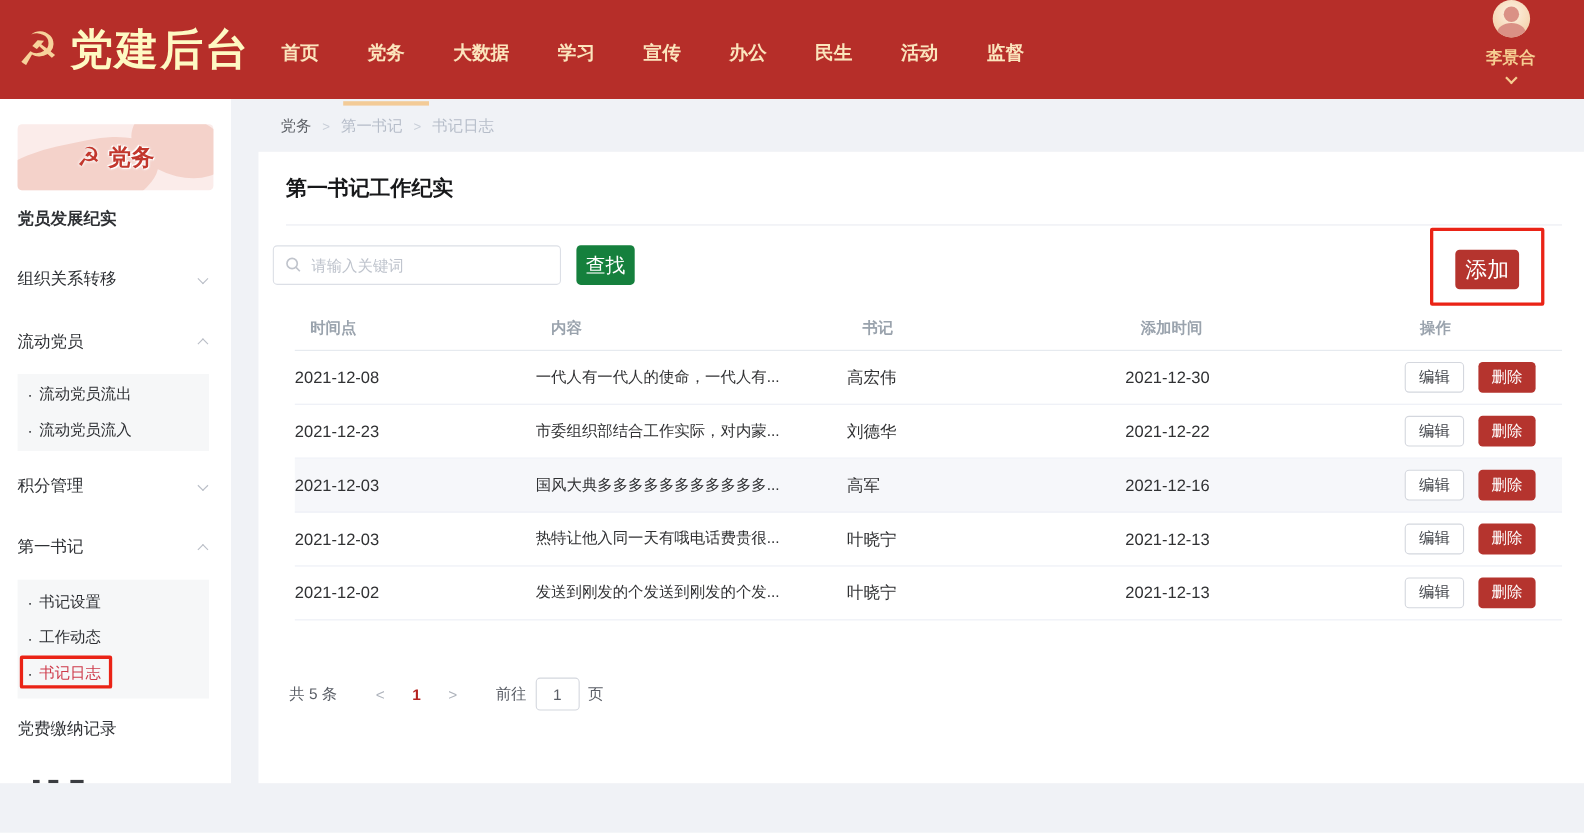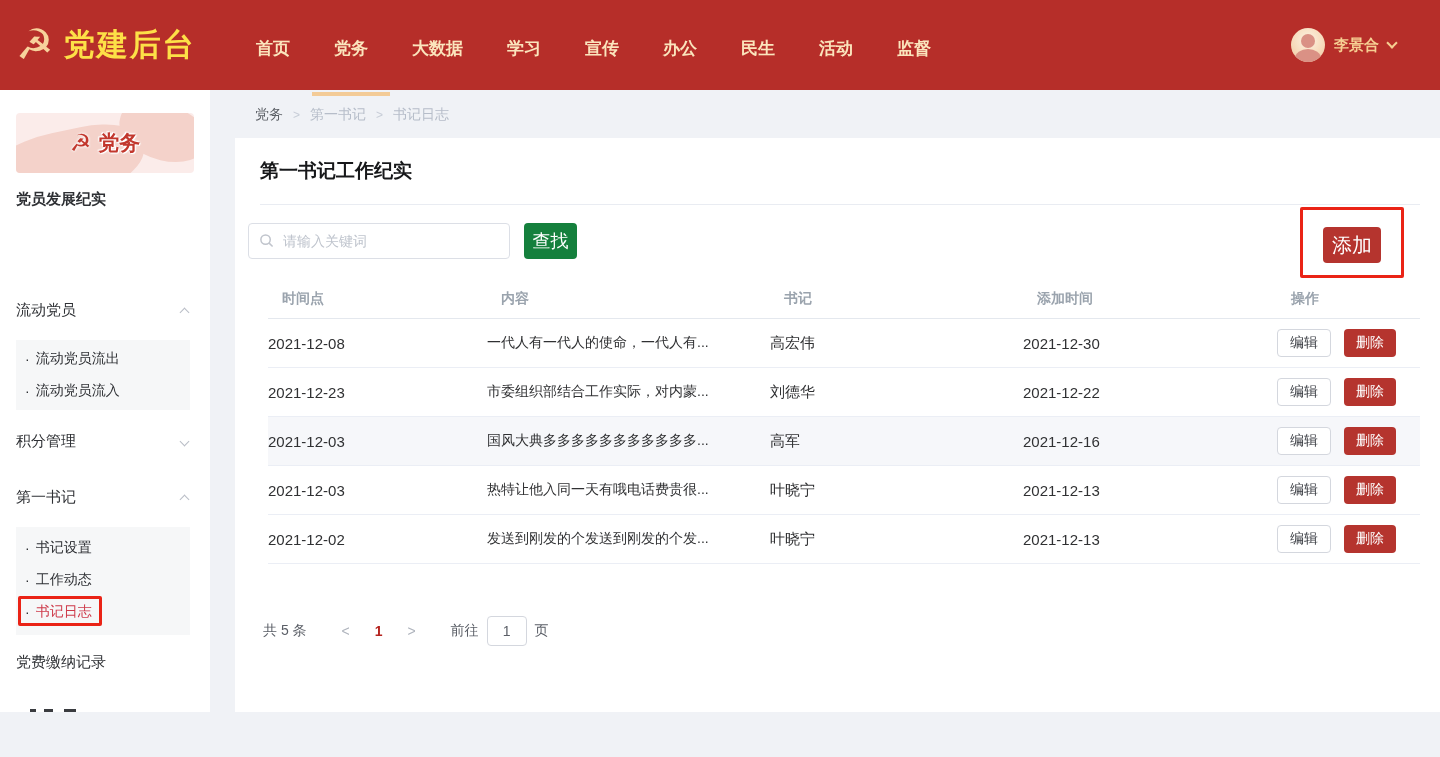--- a/index.html
+++ b/index.html
@@ -10,30 +10,30 @@
     position:relative;
     color:#303133;
   }
   
   .header {
     position:absolute; left:0; top:0; width:1440px; height:90px;
     background:#b62e29;
   }
   .logo { position:absolute; left:16px; top:0; height:90px; display:flex; align-items:center; gap:10px; }
   .logo .emblem { font-size:42px; color:#f7d29b; line-height:1; }
-  .logo .logo-text { font-size:31px; font-weight:bold; color:#fde047; letter-spacing:2px; }
+  .logo .logo-text { font-size:39px; font-weight:bold; color:#fef9c3; letter-spacing:2px; }
   .topnav { position:absolute; left:234px; top:0; height:96px; display:flex; align-items:stretch; }
   .nav-item {
     position:relative; display:flex; align-items:center; padding:0 22px;
     font-size:17px; font-weight:bold; color:#fbe5bd; cursor:pointer;
   }
   .nav-item.active::after {
     content:""; position:absolute; left:0; right:0; bottom:0; height:4px; background:#f3cb97;
   }
-  .userbox { position:absolute; right:44px; top:0; height:90px; display:flex; align-items:center; gap:9px; }
+  .userbox { position:absolute; right:44px; top:0; height:90px; display:flex; align-items:center; gap:9px;flex-direction:column; }
   .avatar {
     width:34px; height:34px; border-radius:50%;
     background:radial-gradient(circle at 50% 35%, #fdf3e3 0%, #f6d9b8 60%, #eec39a 100%);
     position:relative; overflow:hidden;
   }
   .avatar .head { position:absolute; left:10px; top:6px; width:14px; height:14px; border-radius:50%; background:#da9185; }
   .avatar .body { position:absolute; left:4px; top:21px; width:26px; height:18px; border-radius:50%; background:#da9185; }
   .user-name { font-size:15px; color:#f6cf92; font-weight:bold; }
   .chev { display:inline-block; width:8px; height:8px; border-right:2px solid #f6cf92; border-bottom:2px solid #f6cf92; transform:rotate(45deg); margin-top:-4px; }
   
@@ -168,20 +168,24 @@
   <div class="side-banner">
     <div class="blob1"></div>
     <div class="blob2"></div>
     <span class="emblem2">☭</span>
     <span class="banner-text">党务</span>
   </div>
 
   <div class="menu-item" style="top:94px;font-weight:bold;">
     <span>党员发展纪实</span>
   </div>
+  <div class="menu-item" style="top:148px;">
+    <span>组织关系转移</span>
+    <span class="mchev down"></span>
+  </div>
   <div class="menu-item" style="top:205px;">
     <span>流动党员</span>
     <span class="mchev up"></span>
   </div>
 
   <div class="submenu" style="top:250px; height:70px; padding-top:3px;">
     <div class="sub-item">
       <span class="dot">·</span>
       <span>流动党员流出</span>
     </div>

